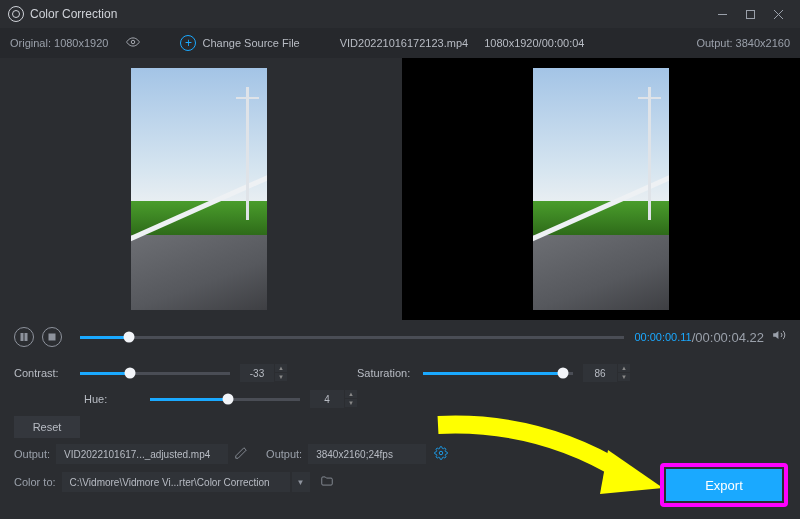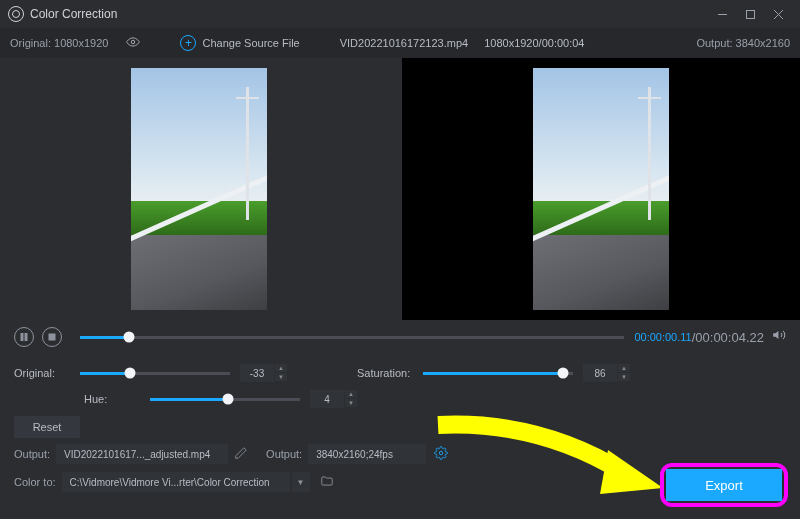--- a/index.html
+++ b/index.html
@@ -57,21 +57,21 @@
 
   .outrow { height:28px; display:flex; align-items:center; padding:0 14px; font-size:11px; color:#9aa0aa; }
   .outrow .lbl{margin-right:6px;}
   .obox { height:20px; background:#303338; padding:0 8px; display:flex; align-items:center; font-size:10px; color:#b8bcc4; }
   .pen { margin-left:6px; color:#8e939d; cursor:pointer;}
   .gear { margin-left:8px; color:#1aa9ff; cursor:pointer;}
   .dd { width:18px; height:20px; background:#303338; display:flex; align-items:center; justify-content:center; margin-left:2px; cursor:pointer; color:#8e939d; font-size:8px;}
   .folder { margin-left:10px; color:#8e939d; cursor:pointer;}
 
   .arrow-annot { position:absolute; left:428px; top:410px; pointer-events:none; }
-  .export-wrap { position:absolute; right:12px; bottom:12px; border:4px solid #ff00ff; border-radius:12px; padding:2px;}
+  .export-wrap { position:absolute; right:12px; bottom:12px; border:4px solid #ff00ff; border-radius:4px; padding:2px;}
   .export { width:116px; height:32px; background:#1aa9ff; color:#fff; font-size:13px; display:flex; align-items:center; justify-content:center; cursor:pointer;}
   
   svg.icon { width:14px; height:14px; stroke:currentColor; fill:none; stroke-width:1.5;}
 </style>
 </head>
 <body>
 
 <div class="titlebar">
   <div class="logo"></div>
   <div class="title">Color Correction</div>
@@ -151,21 +151,21 @@
   <span class="vol"><svg class="icon" viewBox="0 0 24 24">
         <polygon points="11 5 6 9 2 9 2 15 6 15 11 19 11 5" fill="#9aa0aa" stroke="none"></polygon>
         <path d="M15.54 8.46a5 5 0 0 1 0 7.07"></path>
         <path d="M19.07 4.93a10 10 0 0 1 0 14.14"></path>
       </svg></span>
 </div>
 
 <div class="sliders">
   <div class="srow">
     <div class="scell">
-      <span class="slabel">Original:</span>
+      <span class="slabel">Contrast:</span>
       <div class="sbar">
           <div class="sprog" id="p-contrast" style="width: 33%;"></div>
           <div class="sknob" id="k-contrast" style="left: 33%;"></div>
         </div>
       <div class="sval">-33</div>
       <div class="sspin">
           <div>▲</div>
           <div>▼</div>
         </div>
     </div>

